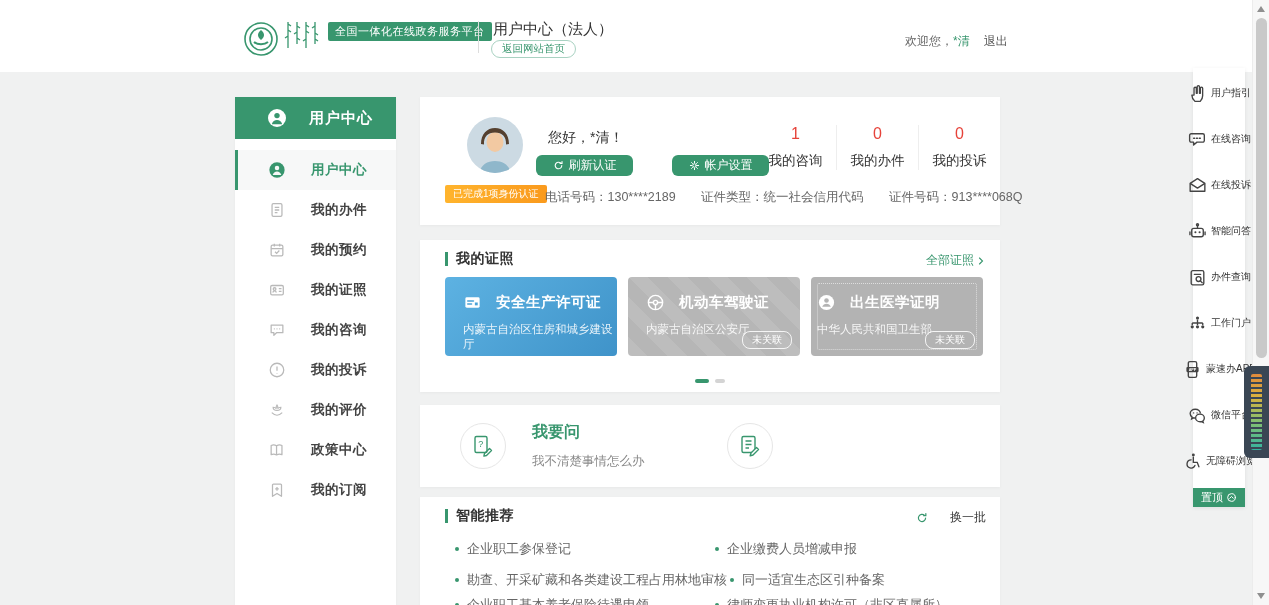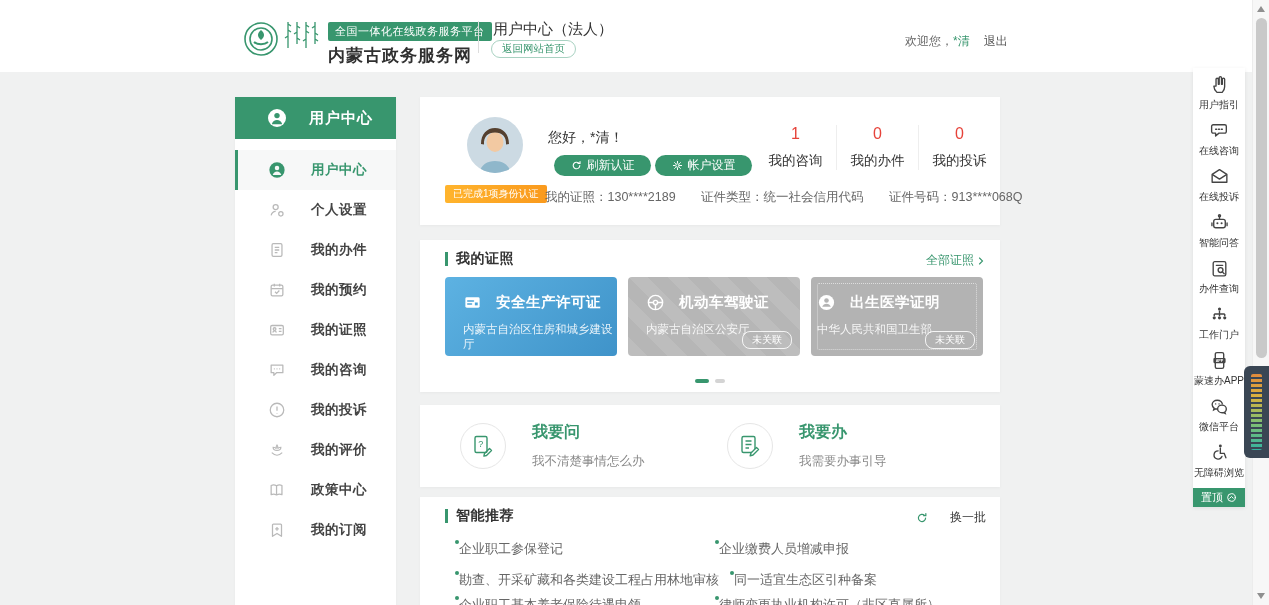--- a/index.html
+++ b/index.html
@@ -38,22 +38,22 @@
 
   
   .card { position:absolute; left:420px; width:580px; background:#fff; box-shadow:0 1px 3px rgba(0,0,0,.04); }
 
   
   .profile-card { top:97px; height:128px; }
   .avatar { position:absolute; left:47px; top:20px; width:56px; height:56px; border-radius:50%; }
   .auth-badge { position:absolute; left:25px; top:88px; background:linear-gradient(90deg,#ffb42d,#fa9a1d); color:#fff; font-size:10px; padding:2px 8px; border-radius:2px; white-space:nowrap; }
   .greeting { position:absolute; left:128px; top:32px; font-size:14px; color:#333; }
   .pill-btn { position:absolute; top:58px; height:21px; width:97px; background:#38966e; border:none; border-radius:11px; color:#fff; font-size:12px; display:flex; align-items:center; justify-content:center; gap:5px; cursor:pointer; font-family:inherit; }
-  .btn-refresh { left:134px; }
-  .btn-settings { left:235px; }
+  .btn-refresh { left:116px;border-radius:6px; }
+  .btn-settings { left:252px;border-radius:6px; }
   .stats { position:absolute; left:335px; top:28px; width:245px; display:flex; }
   .stat { flex:1; text-align:center; }
   .stat + .stat { border-left:1px solid #eee; }
   .stat-value { font-size:16px; color:#e6433a; }
   .stat-label { font-size:13.5px; color:#333; margin-top:9px; }
   .id-row { position:absolute; left:125px; top:92px; font-size:12.5px; color:#666; white-space:nowrap; }
   .id-row .seg { margin-right:22px; }
 
   
   .licenses-card { top:240px; height:152px; }
@@ -83,28 +83,28 @@
   .guide-do { left:307px; }
   .guide-circle { width:46px; height:46px; border:1px solid #e6e6e6; border-radius:50%; display:flex; align-items:center; justify-content:center; color:#38966e; }
   .guide-text { margin-left:26px; }
   .guide-title { font-size:16px; font-weight:bold; color:#38966e; }
   .guide-desc { font-size:12.5px; color:#888; margin-top:10px; }
 
   
   .recommend-card { top:497px; height:170px; }
   .refresh-batch { position:absolute; right:14px; top:12px; font-size:12px; color:#333; display:flex; align-items:center; gap:22px; cursor:pointer; }
   .refresh-batch .ric { color:#38966e; }
-  .rec-item { position:absolute; display:flex; align-items:flex-start; font-size:13px; color:#666; cursor:pointer; white-space:nowrap;font-family:Liberation Serif, serif; }
+  .rec-item { position:absolute; display:flex; align-items:center; gap:8px; font-size:13px; color:#666; cursor:pointer; white-space:nowrap;font-family:Liberation Serif, serif; }
   .rec-dot { width:4px; height:4px; border-radius:50%; background:#38966e; flex:none; }
   .rl0 { left:35px; top:43px; } .rl1 { left:35px; top:74px; } .rl2 { left:35px; top:99px; }
   .rr0 { left:295px; top:43px; } .rr1 { left:310px; top:74px; } .rr2 { left:295px; top:99px; }
 
   
   .float-menu { position:absolute; left:1193px; top:68px; width:52px; background:#fff; box-shadow:0 1px 4px rgba(0,0,0,.08); padding-top:2px; }
-  .float-item { height:46px; display:flex; flex-direction:column; align-items:center; justify-content:center; gap:3px; cursor:pointer; color:#444; }
+  .float-item { height:46px; display:flex; align-items:center; justify-content:center; gap:3px; cursor:pointer; color:#444; }
   .float-item .flabel { font-size:10px; color:#333; white-space:nowrap; }
   .back-top { margin-top:4px; height:19px; width:100%; background:#38966e; color:#fff; font-size:11px; border:none; display:flex; align-items:center; justify-content:center; gap:3px; cursor:pointer; font-family:inherit; }
 
   
   .meter-widget { position:absolute; left:1244px; top:366px; width:25px; height:92px; background:#3a4654; border-radius:6px 0 0 6px; z-index:5; }
   .meter-bar { position:absolute; left:7px; top:8px; width:11px; height:76px; border-radius:2px;
     background:linear-gradient(180deg,#e08a3c 0%,#d8b13f 30%,#7fbf74 65%,#35b3a0 100%); }
   .meter-bar::after { content:""; position:absolute; inset:0;
     background:repeating-linear-gradient(180deg,rgba(58,70,84,0) 0 3px,#3a4654 3px 5px); }
 
@@ -130,21 +130,20 @@
   <span class="mongolian">
     <svg width="40" height="34" viewBox="0 0 40 34" fill="none" stroke="#38966e" stroke-width="1.3">
       <path d="M4 2v26M4 4l3 2M4 10l3 2M4 16l-3 2"></path>
       <path d="M13 2v22M13 6l3 2M13 12l-3 2M13 18l3 2"></path>
       <path d="M22 2v26M22 5l3 2M22 11l3 2M22 19l-3 2"></path>
       <path d="M31 2v22M31 6l-3 2M31 13l3 2M31 19l3 2"></path>
     </svg>
   </span>
   <span class="logo-text">
     <span class="logo-badge">全国一体化在线政务服务平台</span>
-    <div class="site-name">内蒙古政务服务网</div>
   </span>
   <span class="hdr-divider"></span>
   <span class="page-title">用户中心（法人）</span>
   <button class="back-home">返回网站首页</button>
   <span class="welcome">
     <span>欢迎您，</span><span class="uname">*清</span><span class="logout">退出</span>
   </span>
 </div>
 
 <div class="side-nav">
@@ -164,30 +163,20 @@
       <span class="mi-icon">
         <svg width="18" height="18" viewBox="0 0 20 20">
           <circle cx="10" cy="10" r="8.5" fill="currentColor"></circle>
           <circle cx="10" cy="7.8" r="2.5" fill="#f7f8f8"></circle>
           <path d="M5.2 15.6c.8-2.6 2.5-3.9 4.8-3.9s4 1.3 4.8 3.9" fill="#f7f8f8"></path>
         </svg>
       </span>
       <span class="mi-label">用户中心</span>
     </div>
 
-    <div class="menu-item">
-      <span class="mi-icon">
-        <svg width="18" height="18" viewBox="0 0 20 20" fill="none" stroke="currentColor" stroke-width="1.4">
-          <circle cx="8.5" cy="6.8" r="2.8"></circle>
-          <path d="M3.5 16c.7-3 2.6-4.5 5-4.5"></path>
-          <circle cx="14.3" cy="14.3" r="2.4"></circle>
-        </svg>
-      </span>
-      <span class="mi-label">个人设置</span>
-    </div>
 
     <div class="menu-item">
       <span class="mi-icon">
         <svg width="18" height="18" viewBox="0 0 20 20" fill="none" stroke="currentColor" stroke-width="1.4">
           <rect x="4.5" y="3" width="11" height="14" rx="1.5"></rect>
           <path d="M7.5 7h5M7.5 10h5M7.5 13h3"></path>
         </svg>
       </span>
       <span class="mi-label">我的办件</span>
     </div>
@@ -313,21 +302,21 @@
       <div class="stat-value">0</div>
       <div class="stat-label">我的办件</div>
     </div>
     <div class="stat">
       <div class="stat-value">0</div>
       <div class="stat-label">我的投诉</div>
     </div>
   </div>
 
   <div class="id-row">
-    <span class="seg"><span>我的证照：</span><span>130****2189</span></span>
+    <span class="seg"><span>电话号码：</span><span>130****2189</span></span>
     <span class="seg"><span>证件类型：</span><span>统一社会信用代码</span></span>
     <span class="seg"><span>证件号码：</span><span>913****068Q</span></span>
   </div>
 </div>
 
 <div class="card licenses-card">
   <div class="sec-head">
     <span class="green-bar"></span>
     <span class="sec-title">我的证照</span>
   </div>
@@ -407,24 +396,20 @@
     </span>
   </div>
   <div class="guide-item guide-do">
     <span class="guide-circle">
       <svg width="26" height="26" viewBox="0 0 26 26" fill="none" stroke="#38966e" stroke-width="1.4">
         <rect x="5" y="3.5" width="13" height="16" rx="1.5"></rect>
         <path d="M8.5 8h6M8.5 11.5h6M8.5 15h3.5"></path>
         <path d="M14 20l5.5-5.5 2 2L16 22l-2.8.8z" stroke-linejoin="round" fill="#fff"></path>
       </svg>
     </span>
-    <span class="guide-text">
-      <div class="guide-title">我要办</div>
-      <div class="guide-desc">我需要办事引导</div>
-    </span>
   </div>
 </div>
 
 <div class="card recommend-card">
   <div class="sec-head">
     <span class="green-bar"></span>
     <span class="sec-title">智能推荐</span>
   </div>
   <span class="refresh-batch">
     <span class="ric">

